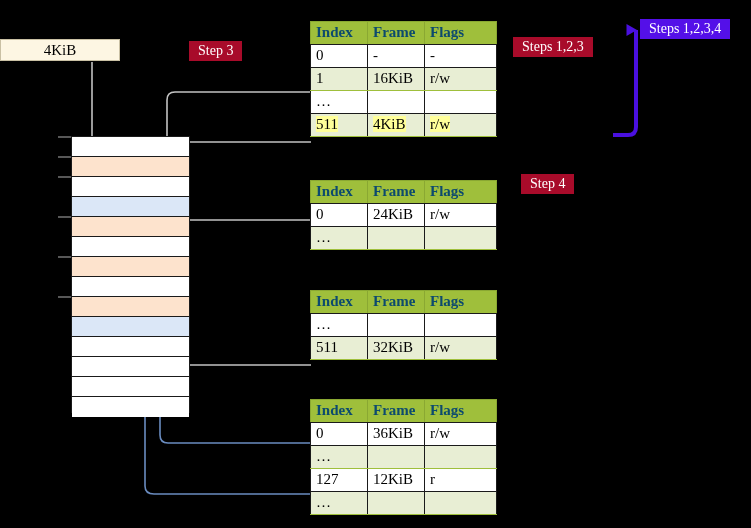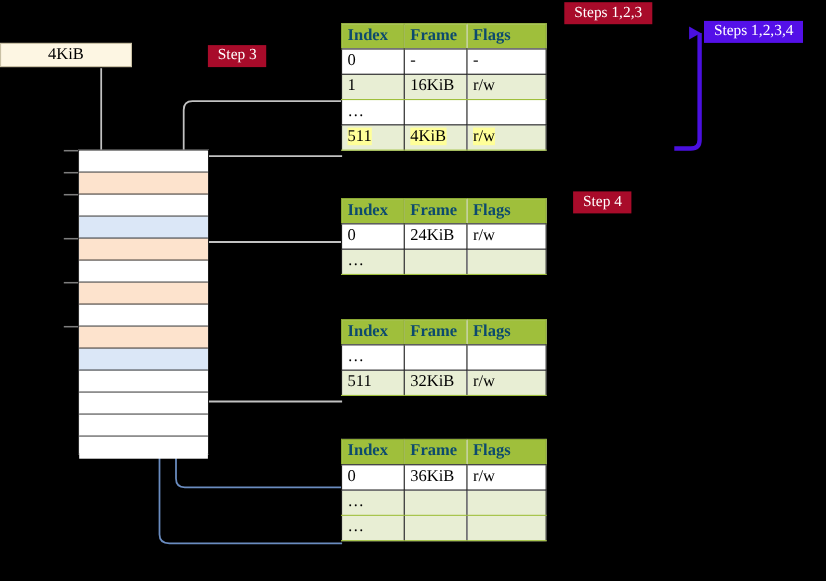--- a/index.html
+++ b/index.html
@@ -191,21 +191,21 @@
       <div class="grow gr-blue" style="top: 180px;"></div>
       <div class="grow gr-white" style="top: 200px;"></div>
       <div class="grow gr-white" style="top: 220px;"></div>
       <div class="grow gr-white" style="top: 240px;"></div>
       <div class="grow gr-white last" style="top: 260px;"></div>
     </div>
 
   <div class="badge badge-red" style="left:189px; top:41px;">
     <span>Step 3</span>
   </div>
-  <div class="badge badge-red" style="left:513px; top:2px;">
+  <div class="badge badge-red" style="left:513px; top:37px;">
     <span>Steps 1,2,3</span>
   </div>
   <div class="badge badge-purple" style="left:640px; top:19px;">
     <span>Steps 1,2,3,4</span>
   </div>
   <div class="badge badge-red" style="left:521px; top:174px;">
     <span>Step 4</span>
   </div>
 
   <table class="ptable" id="tbl-pml4" style="left:310px; top:21px; width:170px;">
@@ -293,20 +293,25 @@
         <tr>
           <td class="col-i"><span>0</span></td>
           <td class="col-f"><span>36KiB</span></td>
           <td class="col-g"><span>r/w</span></td>
         </tr>
         <tr class="alt">
           <td class="col-i"><span>…</span></td>
           <td class="col-f"><span></span></td>
           <td class="col-g"><span></span></td>
         </tr>
+        <tr>
+          <td class="col-i"><span>127</span></td>
+          <td class="col-f"><span>12KiB</span></td>
+          <td class="col-g"><span>r</span></td>
+        </tr>
         <tr class="alt">
           <td class="col-i"><span>…</span></td>
           <td class="col-f"><span></span></td>
           <td class="col-g"><span></span></td>
         </tr>
       </tbody>
     </table>
 
 </div>
 

